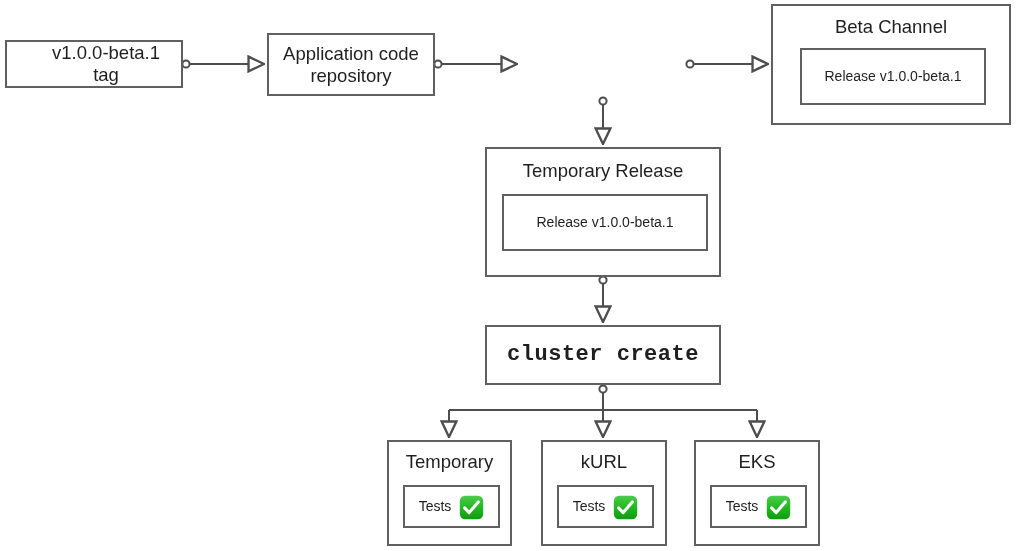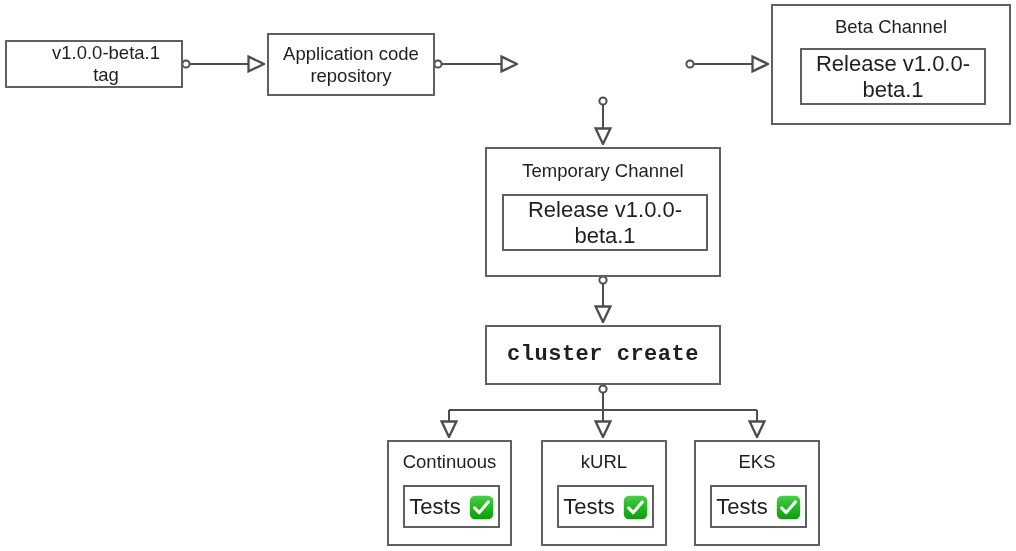--- a/index.html
+++ b/index.html
@@ -66,21 +66,21 @@
   }
   .inner-box {
     position: absolute;
     box-sizing: border-box;
     background: #ffffff;
     border: 2px solid #60605f;
     display: flex;
     align-items: center;
     justify-content: center;
     text-align: center;
-    font-size: 22px;
+    font-size: 14px;
     color: #1f1f1f;
   }
   .tests-inner {
     gap: 8px;
   }
   .check-icon {
     display: inline-block;
     width: 25px;
     height: 25px;
     flex: 0 0 auto;
@@ -145,32 +145,32 @@
 
 
   <div class="node container-node" style="left:771px; top:4px; width:240px; height:121px;">
     <span class="container-title" style="margin-top:10px;text-align:center;">Beta Channel</span>
     <div class="inner-box" style="left:27px; top:42px; width:186px; height:57px;">
       <span>Release v1.0.0-beta.1</span>
     </div>
   </div>
 
   <div class="node container-node" style="left:485px; top:147px; width:236px; height:130px;">
-    <span class="container-title" style="margin-top:11px;">Temporary Channel</span>
+    <span class="container-title" style="margin-top:11px;">Temporary Release</span>
     <div class="inner-box" style="left:15px; top:45px; width:206px; height:57px;">
       <span>Release v1.0.0-beta.1</span>
     </div>
   </div>
 
   <div class="node mono-node" style="left:485px; top:325px; width:236px; height:60px;">
     <span class="node-label">cluster create</span>
   </div>
 
   <div class="node container-node" style="left:387px; top:440px; width:125px; height:106px;">
-    <span class="container-title" style="margin-top:9px;">Continuous</span>
+    <span class="container-title" style="margin-top:9px;">Temporary</span>
     <div class="inner-box tests-inner" style="left:14px; top:43px; width:97px; height:43px;">
       <span>Tests</span>
       <span class="check-icon">
         <svg width="25" height="25" viewBox="0 0 25 25">
           <defs>
             <linearGradient id="gchk1" x1="0" y1="0" x2="0" y2="1">
               <stop offset="0" stop-color="#4ccc4c"></stop>
               <stop offset="0.5" stop-color="#22b822"></stop>
               <stop offset="1" stop-color="#0f9c0f"></stop>
             </linearGradient>

